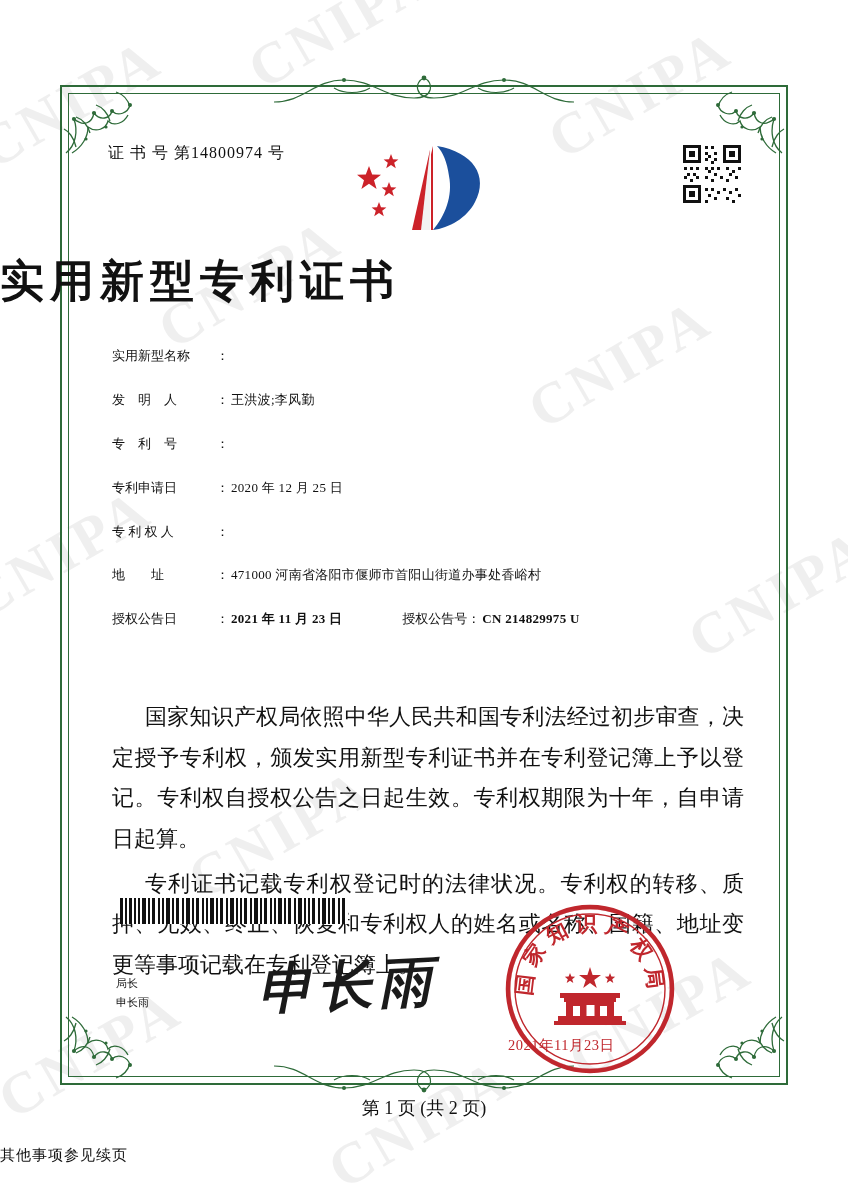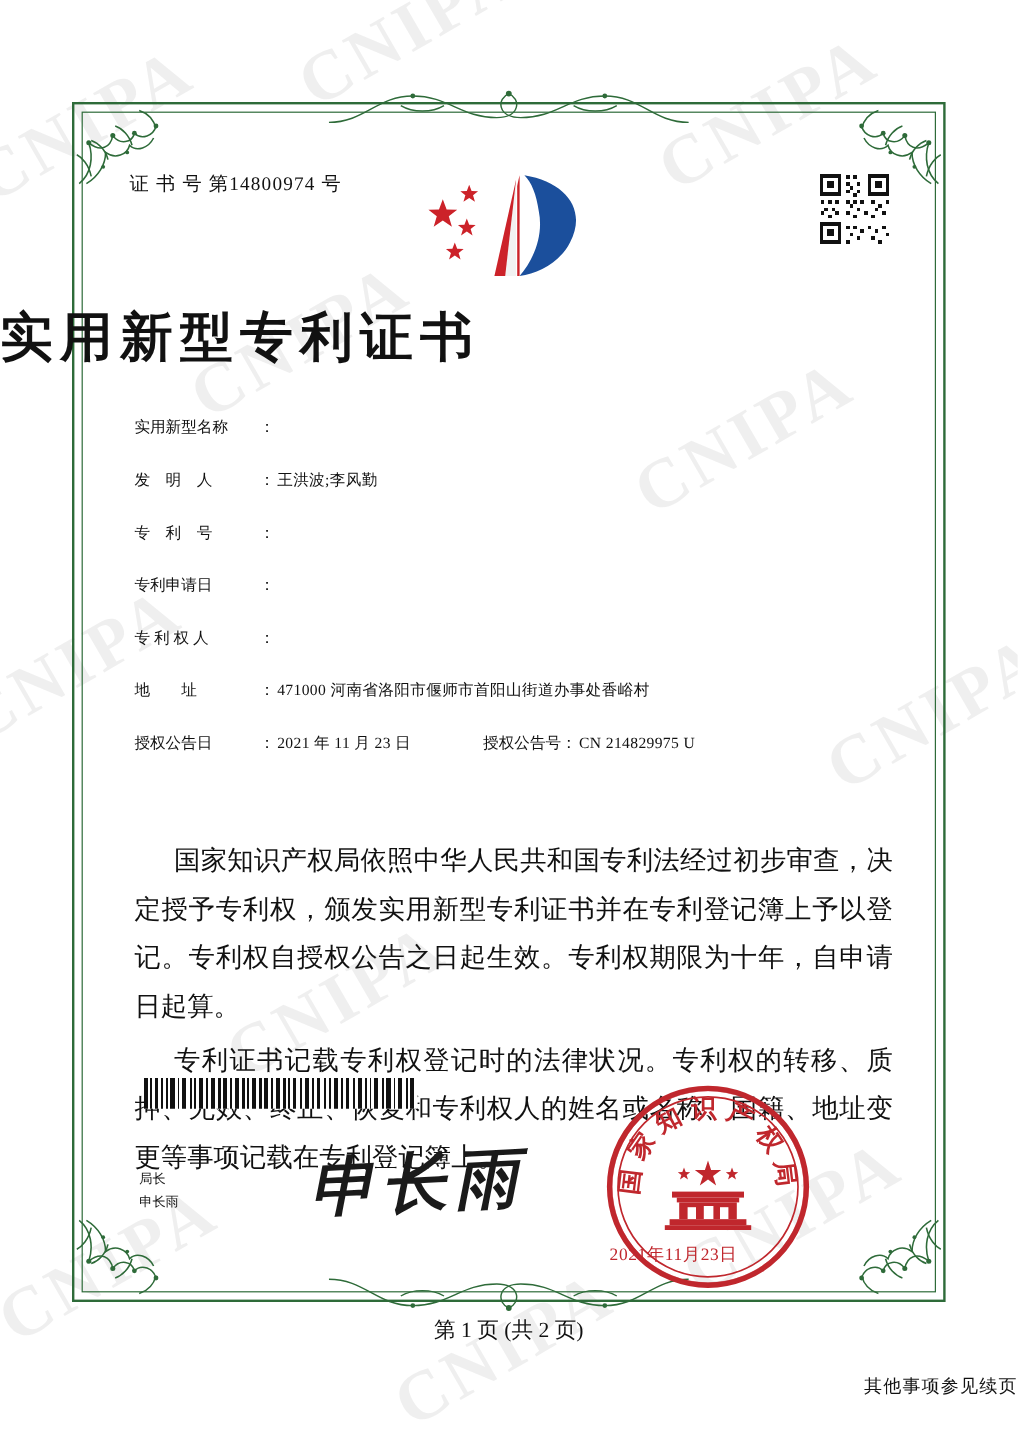--- a/index.html
+++ b/index.html
@@ -160,21 +160,21 @@
     width: 104px;
     letter-spacing: 0;
     white-space: pre;
   }
   .field-sep { flex: 0 0 auto; }
   .field-value {
     flex: 1 1 auto;
     padding-left: 2px;
     letter-spacing: 0.3px;
   }
-  .field-row.dual .field-value { flex: 0 0 auto; }
+  .field-row.dual .field-value { flex: 0 0 auto; font-weight: bold; }
   .field-label2 {
     margin-left: 60px;
     white-space: pre;
   }
 
   
   .paras {
     position: absolute;
     left: 112px;
     top: 697px;
@@ -248,21 +248,21 @@
     top: 1096px;
     text-align: center;
     font-family: "Liberation Serif", "DejaVu Serif", serif;
     font-size: 18px;
     color: #111;
   }
   .footer-note {
     position: absolute;
     left: 0; right: 0;
     top: 1146px;
-    text-align: right;
+    text-align: left;
     font-family: "DejaVu Sans", sans-serif;
     font-size: 15px;
     color: #111;
     letter-spacing: 1px;
   }
 </style>
 </head>
 <body>
 
 <div class="watermarks">
@@ -490,20 +490,21 @@
       <span class="field-sep">：</span>
       <span class="field-value">王洪波;李风勤</span>
     </div>
     <div class="field-row">
       <span class="field-label">专    利    号</span>
       <span class="field-sep">：</span>
     </div>
     <div class="field-row">
       <span class="field-label">专利申请日</span>
       <span class="field-sep">：</span>
+      <span class="field-value">2020 年 12 月 25 日</span>
     </div>
     <div class="field-row">
       <span class="field-label">专 利 权 人</span>
       <span class="field-sep">：</span>
     </div>
     <div class="field-row">
       <span class="field-label">地        址</span>
       <span class="field-sep">：</span>
       <span class="field-value">471000 河南省洛阳市偃师市首阳山街道办事处香峪村</span>
     </div>

